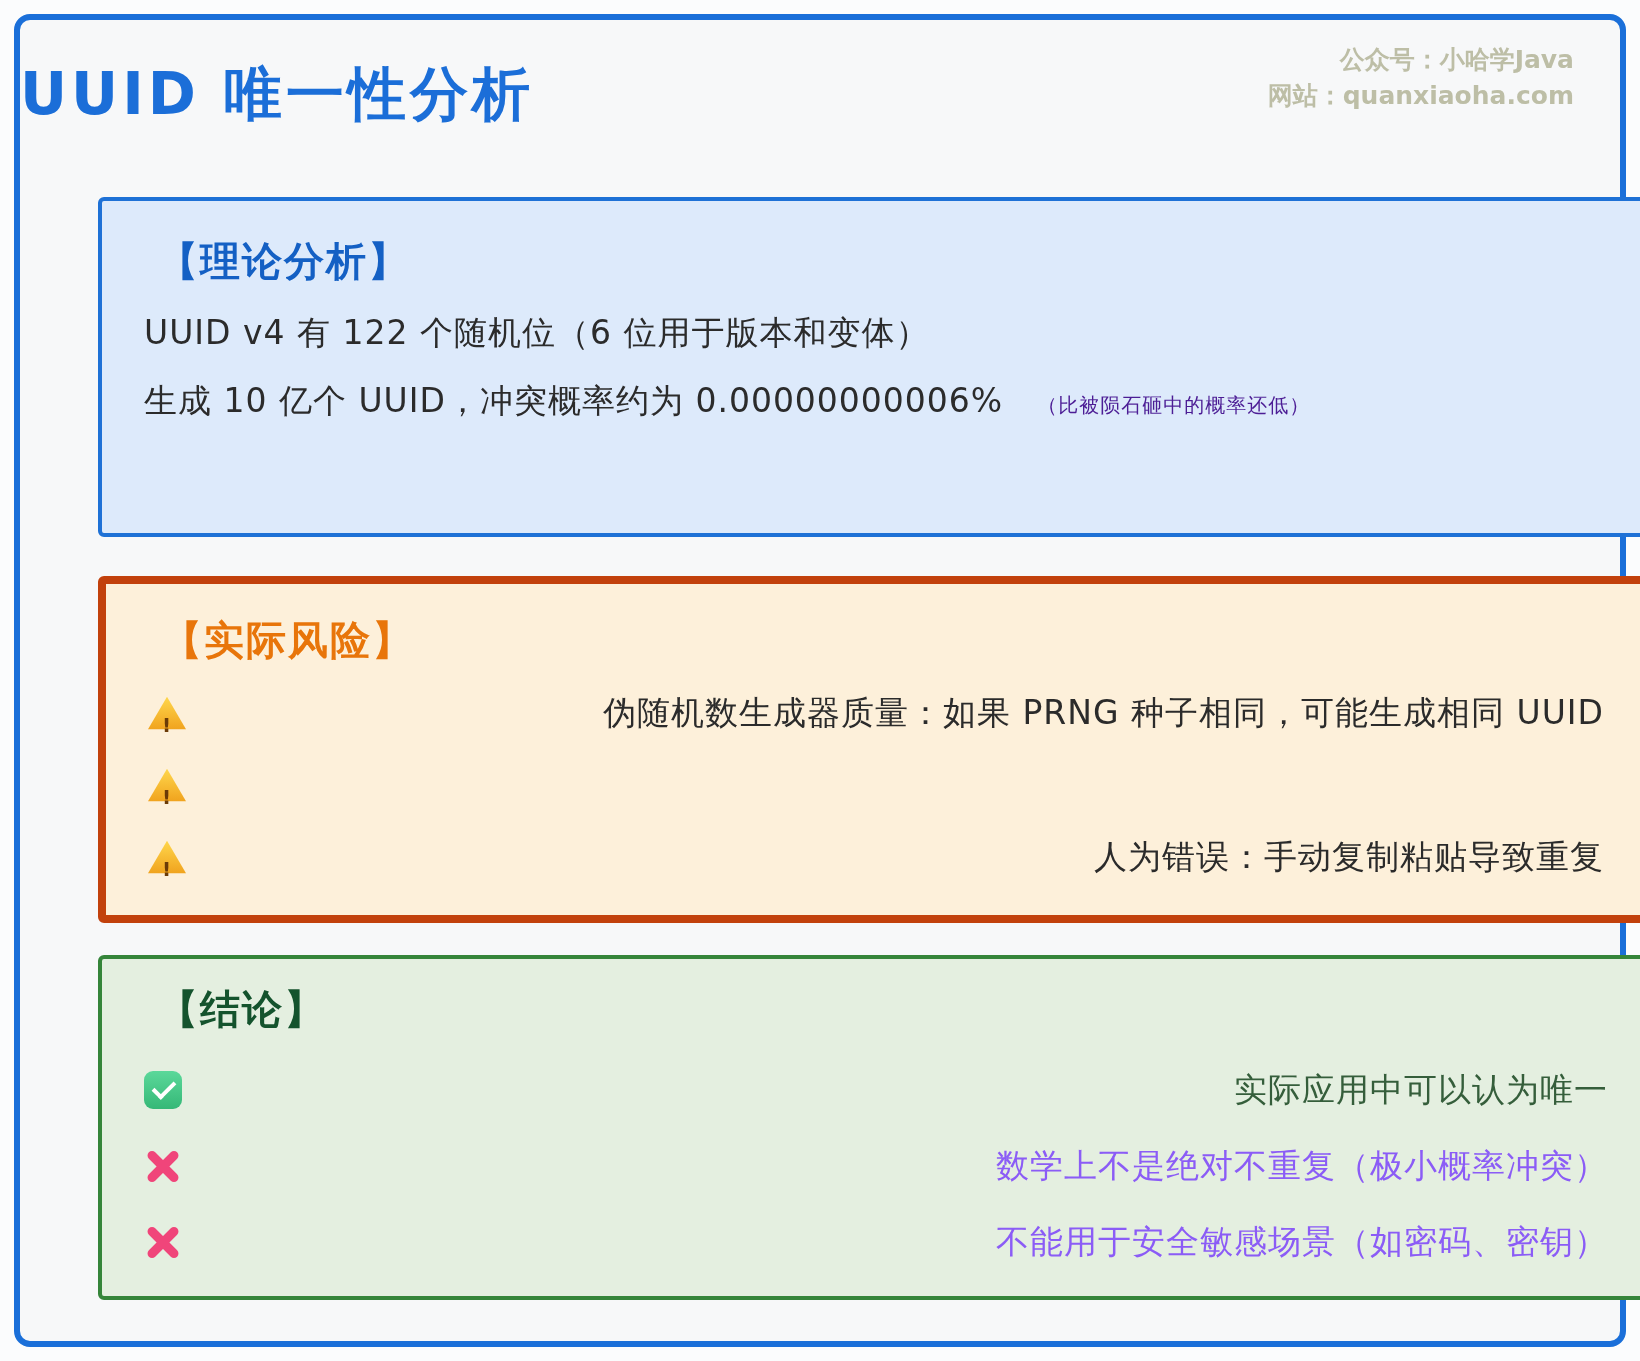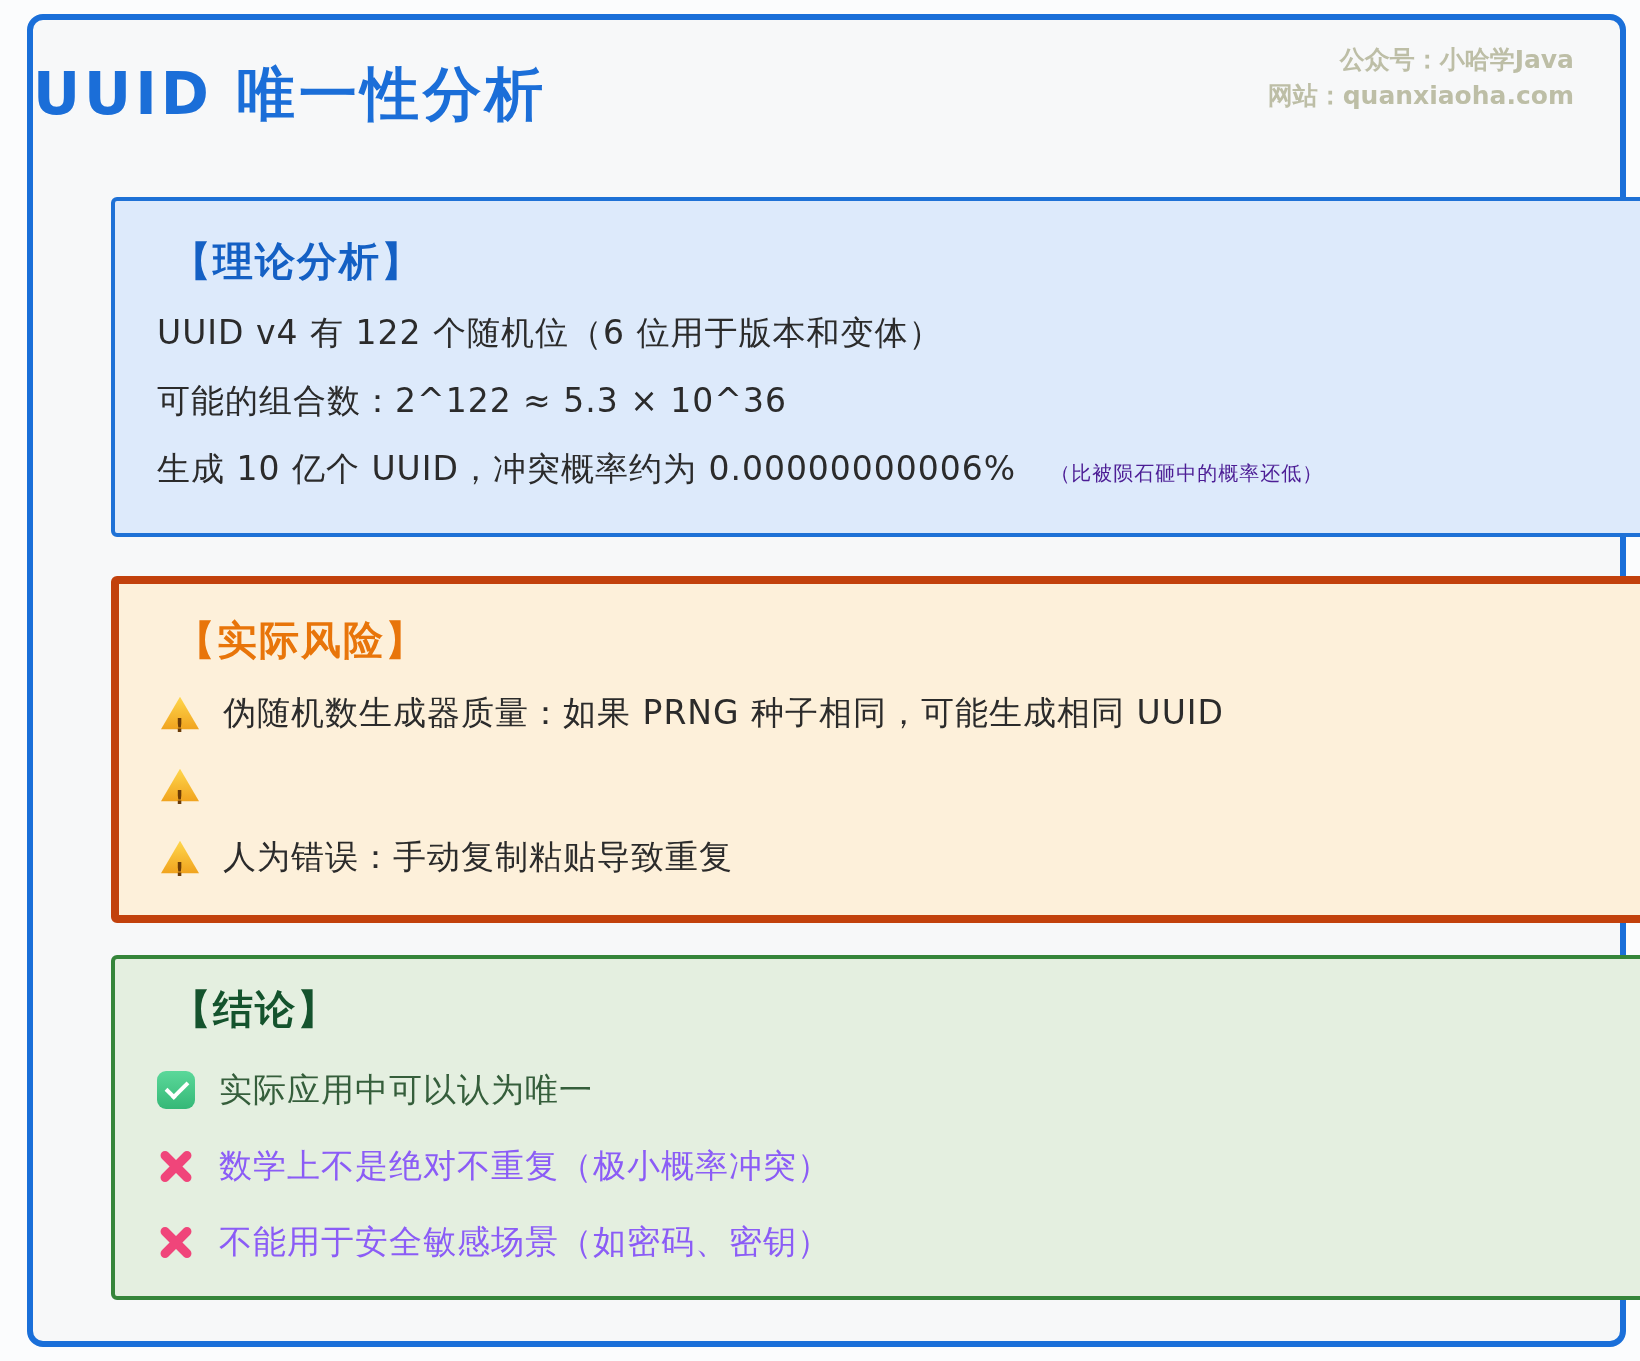--- a/index.html
+++ b/index.html
@@ -9,21 +9,20 @@
     background: #fbfcfd;
     font-family: "DejaVu Sans", sans-serif;
     position: relative;
     overflow: hidden;
   }
   .frame {
     position: absolute; inset: 14px;
     border: 6px solid #1a6fd9;
     border-radius: 16px;
     background: #f7f8f9;
-    margin-left: 13px;
   }
   .title {
     position: absolute;
     top: 36px; left: 0; width: 100%;
     margin: 0;
     text-align: left;
     font-size: 58px; font-weight: 700;
     letter-spacing: 4px;
     color: #1b6ed8;
   }
@@ -82,20 +81,21 @@
   }
   .box-conclusion h2 { color: #14532d; margin-left: 14px; }
   .row {
     display: flex;
     align-items: center;
     gap: 24px;
     margin-top: 34px;
     font-size: 33px; font-weight: 500;
     line-height: 42px;
     letter-spacing: 1px;
+    justify-content: space-between;
   }
   .box-risk .row:first-of-type { margin-top: 28px; }
   .box-conclusion .row:first-of-type { margin-top: 36px; }
   .risk-text { color: #2b2b2b; }
   .positive-text { color: #355e3b; }
   .negative-text { color: #8b5cf6; }
   
   .icon-warning {
     position: relative;
     width: 38px; height: 34px;
@@ -154,21 +154,20 @@
   <div class="watermark">
     <div>公众号：小哈学Java</div>
     <div>网站：quanxiaoha.com</div>
   </div>
 
   <h1 class="title">UUID 唯一性分析</h1>
 
   <section class="box box-theory">
     <h2>【理论分析】</h2>
     <p>UUID v4 有 122 个随机位（6 位用于版本和变体）</p>
-    <p>可能的组合数：2^122 ≈ 5.3 × 10^36</p>
     <p><span>生成 10 亿个 UUID，冲突概率约为 0.00000000006%</span><span class="note">（比被陨石砸中的概率还低）</span></p>
   </section>
 
   <section class="box box-risk">
     <h2>【实际风险】</h2>
     <div class="row">
       <span class="icon-warning"></span>
       <span class="risk-text">伪随机数生成器质量：如果 PRNG 种子相同，可能生成相同 UUID</span>
     </div>
     <div class="row">

